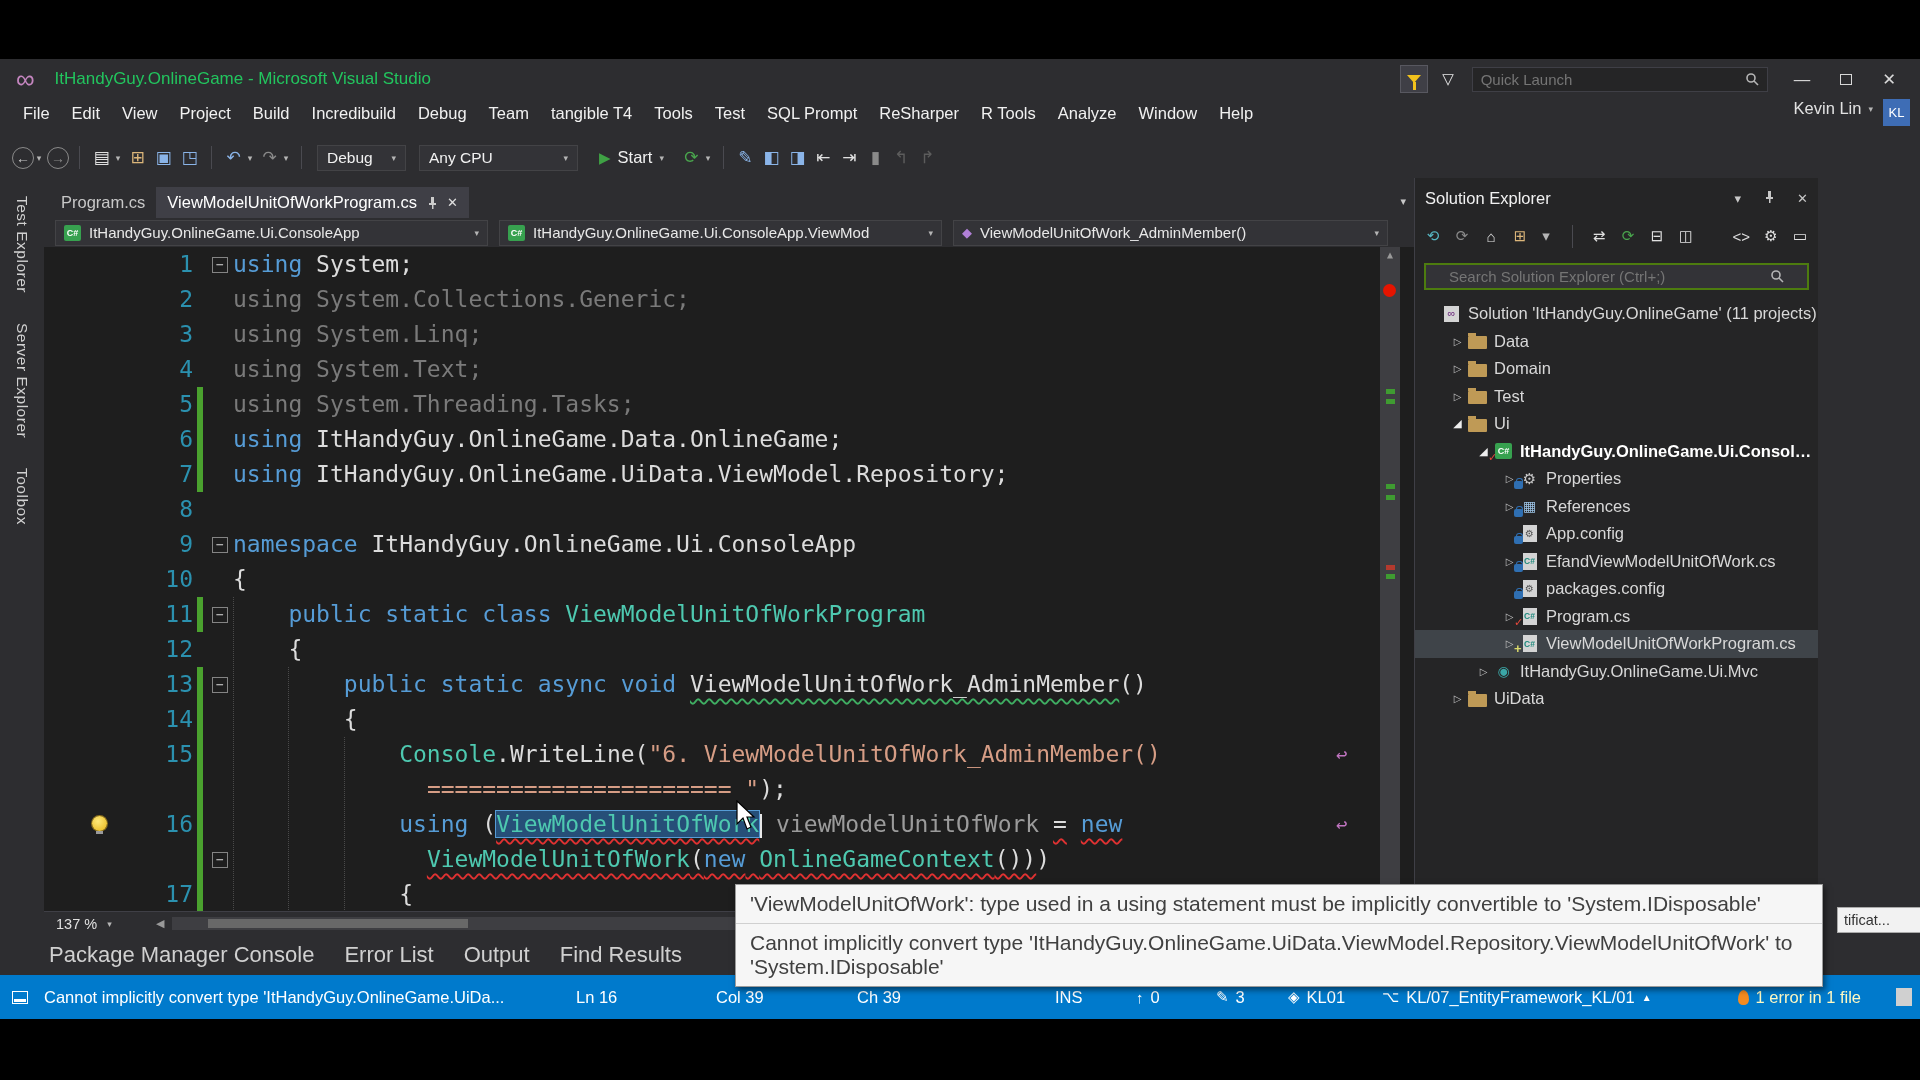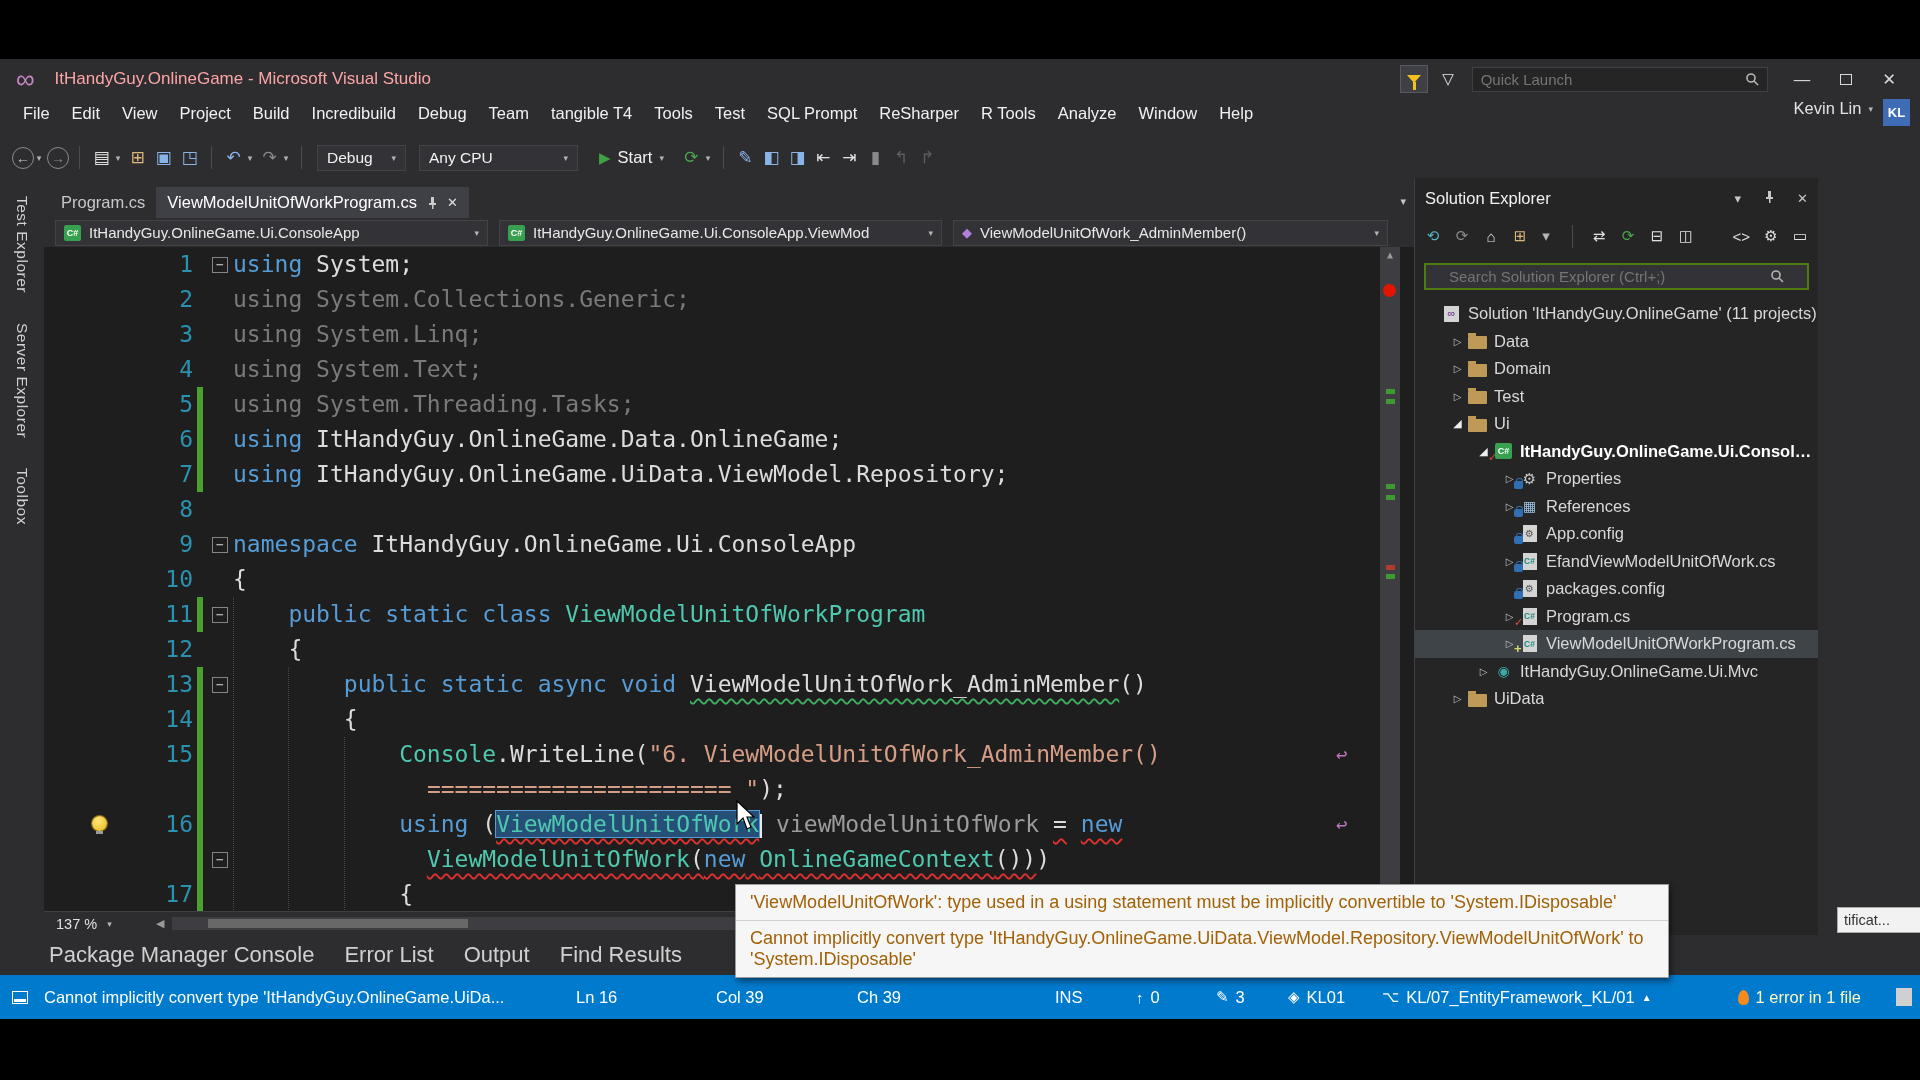--- a/index.html
+++ b/index.html
@@ -4,36 +4,36 @@
 <style>
   *{margin:0;padding:0;box-sizing:border-box}
   html,body{width:1920px;height:1080px;background:#000;overflow:hidden;
     font-family:"Liberation Sans","DejaVu Sans",sans-serif;}
   .vs{position:absolute;top:59px;left:0;width:1920px;height:960px;background:#2d2d30;color:#f1f1f1;
     display:flex;flex-direction:column;font-size:16.5px;}
 
   
   .titlebar{height:40px;display:flex;align-items:center;padding:0 10px;position:relative}
   .vslogo{color:#c586c0;font-size:26px;margin:0 8px 0 6px;line-height:26px}
-  .title-text{font-size:17px;color:#fca5a5;margin-left:12px;white-space:nowrap}
+  .title-text{font-size:17px;color:#22c55e;margin-left:12px;white-space:nowrap}
   .tb-spacer{flex:1}
   .funnelbox{width:28px;height:28px;background:#3f3f46;border:1px solid #585860;display:flex;align-items:center;justify-content:center;margin-right:14px}
   .funnel{width:0;height:0;border-left:7px solid transparent;border-right:7px solid transparent;border-top:8px solid #f2c21c;position:relative}
   .funnel::after{content:"";position:absolute;left:-1.5px;top:-1px;width:3px;height:8px;background:#f2c21c}
   .flask{color:#e6e6e6;font-size:15px;margin-right:18px}
   .ql{width:296px;height:25px;background:#252526;border:1px solid #3f3f46;color:#c8c8c8;display:flex;align-items:center;padding:0 8px;font-size:15px}
   .ql input{flex:1;background:transparent;border:0;outline:0;color:#c8c8c8;font-size:15px;font-family:inherit}
   .winbtns{display:flex;align-items:center;gap:30px;margin:0 14px 0 26px;color:#d8d8d8}
   .maxbox{width:12px;height:11px;border:1.6px solid #d8d8d8;display:inline-block}
 
   
   .menubar{height:38px;display:flex;align-items:flex-start;padding:0 10px 0 12px}
   .menu-item{padding:5px 11px;color:#f1f1f1;white-space:nowrap}
   .user{display:flex;align-items:center;gap:7px;color:#e2e2e2;margin-right:10px;white-space:nowrap}
-  .avatar{width:27px;height:27px;background:#3e6db5;color:#fff;font-size:13px;font-weight:bold;
+  .avatar{width:27px;height:27px;background:#3e6db5;color:#fff;font-size:13px;font-weight:normal;
     display:flex;align-items:center;justify-content:center}
 
   
   .toolbarrow{height:41px;display:flex;align-items:center;padding-left:12px;gap:3px}
   .tico{min-width:23px;text-align:center;font-size:17px;padding:1px 2px;color:#c8c8c8}
   .tico.circ{border:1.4px solid #8a8a8a;border-radius:50%;width:22px;height:22px;line-height:19px;font-size:14px;min-width:22px}
   .tico.tiny{font-size:9px;min-width:10px;color:#b5b5b5;margin-left:-3px}
   .tico.lite{color:#e0e0e0}.tico.gold{color:#dcb67a}.tico.blue{color:#8ab4e8}
   .tico.green{color:#49a54d}.tico.dim2{color:#8a8a8a}.tico.dim3{color:#5c5c5c}.tico.teal{color:#56b6c2}
   .tsep{width:1px;height:23px;background:#4a4a50;margin:0 7px}
@@ -139,22 +139,22 @@
   .statusbar{height:44px;background:#007acc;position:relative;color:#fff;font-size:16.5px;flex-shrink:0}
   .sitem{position:absolute;top:0;height:44px;display:flex;align-items:center;gap:7px;white-space:nowrap}
   .winglyph{width:16px;height:13px;border:1.5px solid #fff;position:relative}
   .winglyph::after{content:"";position:absolute;left:1px;right:1px;bottom:1px;height:3px;background:#fff}
   .flame{width:11px;height:15px;background:#f58b1f;border-radius:50% 50% 45% 45%/65% 65% 35% 35%}
   .errtext{color:#fef9c3}
   .grip{position:absolute;right:8px;top:13px;width:16px;height:18px;background:#d0d0d0}
   .sico{font-size:15px}
 
   
-  .tooltip{position:absolute;left:735px;top:884px;width:934px;background:#f6f6f6;border:1px solid #9b9b9b;
-    color:#a16207;font-size:18px;z-index:50;box-shadow:2px 3px 6px rgba(0,0,0,.5)}
+  .tooltip{position:absolute;left:735px;top:884px;width:1088px;background:#f6f6f6;border:1px solid #9b9b9b;
+    color:#404040;font-size:21px;z-index:50;box-shadow:2px 3px 6px rgba(0,0,0,.5)}
   .tooltip .tl{padding:7px 14px}
   .tooltip .tl+.tl{border-top:1px solid #d0d0d0}
   .notif{position:absolute;left:1837px;top:907px;width:83px;height:26px;background:#f2f2f2;color:#333;
     font-size:14.5px;display:flex;align-items:center;padding-left:6px;z-index:55;border:1px solid #aaa;border-right:0}
   .cursor{position:absolute;left:735px;top:800px;z-index:60}
 </style>
 </head>
 <body>
 
 <div class="vs">

